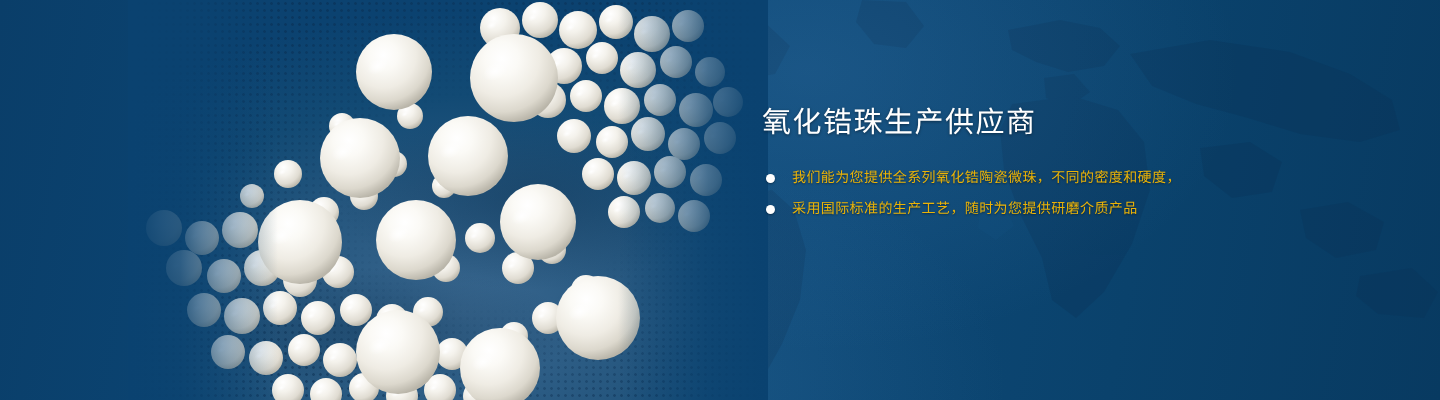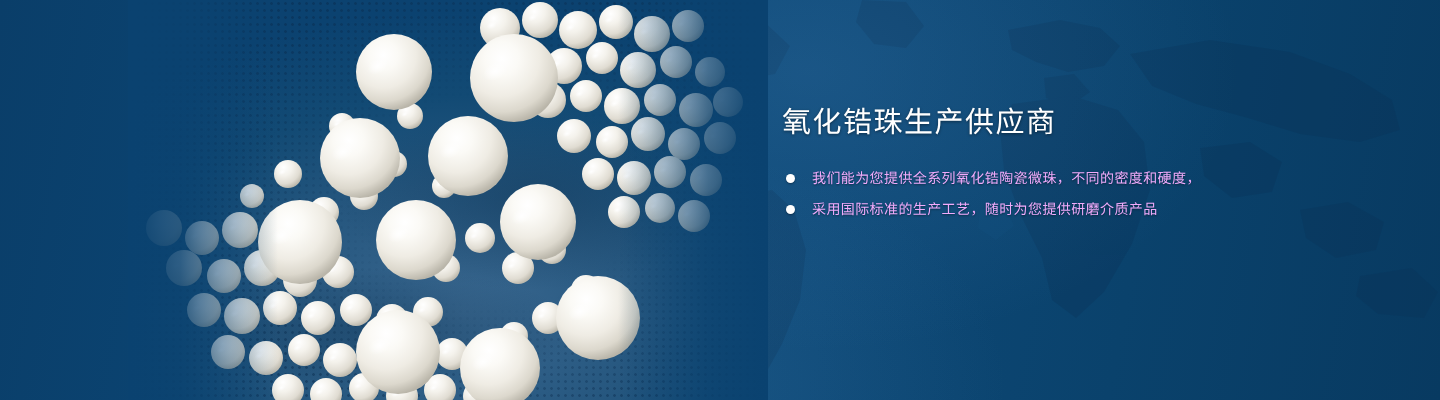--- a/index.html
+++ b/index.html
@@ -79,39 +79,40 @@
     position:absolute; right:0; top:0; width:150px; height:100%;
     background:linear-gradient(270deg,#0a4270 0%,rgba(10,66,112,.75) 40%,rgba(10,66,112,0) 100%);
   }
 
   .beads{ position:absolute; inset:0; }
   .beads svg{ width:100%; height:100%; display:block; }
 
   
   .copy{
     position:absolute;
-    left:782px; top:104px;
+    left:762px; top:104px;
     width:520px;
+    font-family:Liberation Serif, serif;
   }
   .headline{
     color:#ffffff;
     font-size:29px;
     font-weight:400;
     letter-spacing:1.5px;
     line-height:1.25;
     text-shadow:0 1px 3px rgba(0,0,0,.45);
     white-space:nowrap;
   }
 
   .bullets{ margin-top:26px; list-style:none; }
   .bullet{
     position:relative;
     padding-left:30px;
     margin-bottom:7px;
-    color:#f0abfc;
+    color:#eab308;
     font-size:14px;
     line-height:24px;
     letter-spacing:.4px;
     text-shadow:0 1px 2px rgba(0,0,0,.45);
   }
   .bullet:last-child{ margin-bottom:8px; }
   .dot{
     position:absolute;
     left:4px; top:8px;
     width:9px; height:9px;

